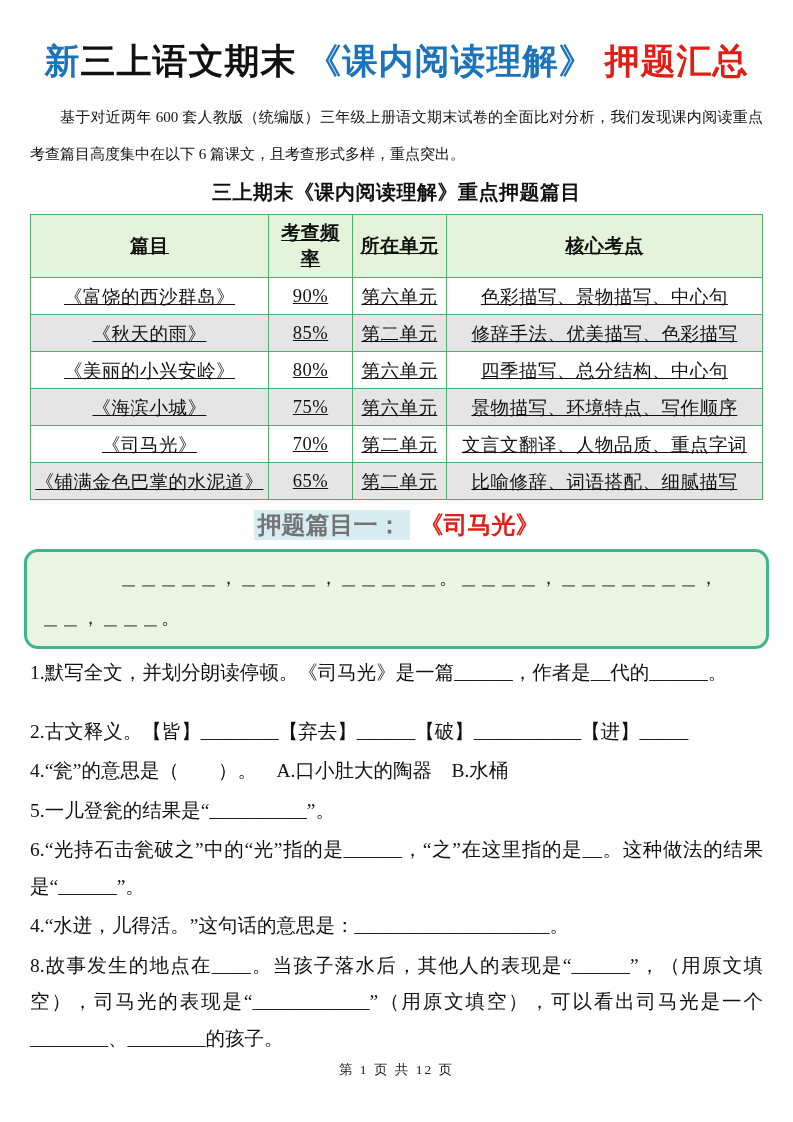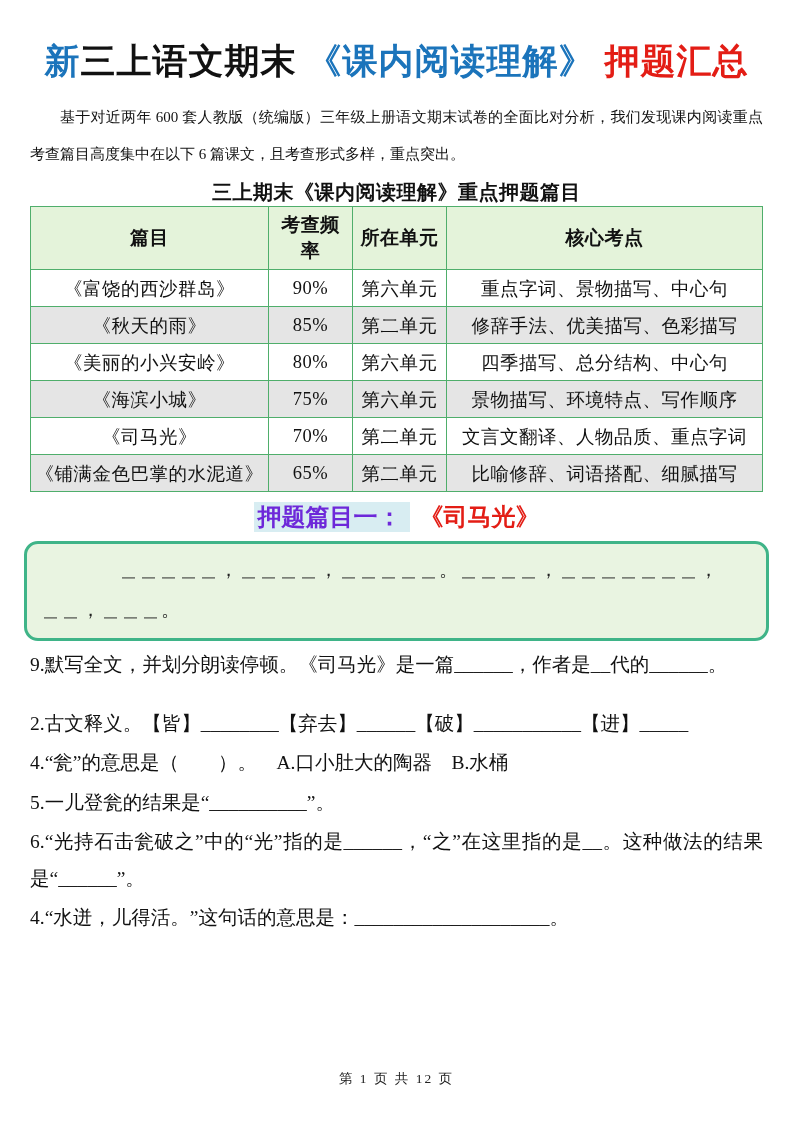--- a/index.html
+++ b/index.html
@@ -37,23 +37,25 @@
   }
   
   .table-title {
     margin-top: 6px;
     text-align: center;
     font-size: 20px;
     font-weight: bold;
     letter-spacing: 0.5px;
   }
   table.exam-table {
+    margin-top: 8px;
     width: 100%;
     border-collapse: collapse;
     font-size: 18.5px;
+    text-decoration: underline;
   }
   table.exam-table th, table.exam-table td {
     border: 1.6px solid #4fae6b;
     text-align: center;
     vertical-align: middle;
     padding: 5px 3px;
     height: 37px;
     letter-spacing: 0.5px;
   }
   table.exam-table th {
@@ -66,21 +68,21 @@
   table.exam-table tr.plain td { background: #ffffff; }
   
   .section-heading {
     margin-top: 9px;
     text-align: center;
     font-size: 24px;
     font-weight: bold;
     white-space: nowrap;
   }
   .section-label {
-    color: #6d28d9;
+    color: #737373;
     background: #d8edf2;
     padding: 2px 8px 2px 4px;
   }
   .section-title { color: #e31d15; padding-left: 10px; }
   
   .dictation-box {
     margin-top: 8px;
     margin-left: -6px;
     margin-right: -6px;
     border: 3px solid #3fb488;
@@ -98,21 +100,21 @@
     margin-top: 6px;
     font-size: 19.5px;
     line-height: 36.5px;
     text-align: justify;
   }
   .question { margin-top: 3px; }
   .question.q2 { margin-top: 22px; }
   
   .footer {
     position: absolute;
-    bottom: 34px; left: 0; right: 0;
+    bottom: 43px; left: 0; right: 0;
     text-align: center;
     font-size: 13.5px;
     color: #222222;
     letter-spacing: 2px;
   }
 </style>
 </head>
 <body>
 
 <div class="page">
@@ -138,21 +140,21 @@
         <th>考查频率</th>
         <th>所在单元</th>
         <th>核心考点</th>
       </tr>
     </thead>
     <tbody>
         <tr class="plain">
           <td>《富饶的西沙群岛》</td>
           <td>90%</td>
           <td>第六单元</td>
-          <td>重点字词、景物描写、中心句</td>
+          <td>色彩描写、景物描写、中心句</td>
         </tr>
         <tr class="alt">
           <td>《秋天的雨》</td>
           <td>85%</td>
           <td>第二单元</td>
           <td>修辞手法、优美描写、色彩描写</td>
         </tr>
         <tr class="plain">
           <td>《美丽的小兴安岭》</td>
           <td>80%</td>
@@ -183,23 +185,24 @@
   <div class="section-heading">
     <span class="section-label">押题篇目一：</span><span class="section-title">《司马光》</span>
   </div>
 
   <div class="dictation-box">
     <div class="dictation-line1">＿＿＿＿＿，＿＿＿＿，＿＿＿＿＿。＿＿＿＿，＿＿＿＿＿＿＿，</div>
     <div class="dictation-line2">＿＿，＿＿＿。</div>
   </div>
 
   <div class="questions">
-      <div class="question">9.默写全文，并划分朗读停顿。《司马光》是一篇______，作者是__代的______。</div>
+      <div class="question">1.默写全文，并划分朗读停顿。《司马光》是一篇______，作者是__代的______。</div>
       <div class="question q2">2.古文释义。【皆】________【弃去】______【破】___________【进】_____</div>
       <div class="question">4.“瓮”的意思是（　　）。　A.口小肚大的陶器　B.水桶</div>
       <div class="question">5.一儿登瓮的结果是“__________”。</div>
       <div class="question">6.“光持石击瓮破之”中的“光”指的是______，“之”在这里指的是__。这种做法的结果是“______”。</div>
       <div class="question">4.“水迸，儿得活。”这句话的意思是：____________________。</div>
+      <div class="question">8.故事发生的地点在____。当孩子落水后，其他人的表现是“______”，（用原文填空），司马光的表现是“____________”（用原文填空），可以看出司马光是一个________、________的孩子。</div>
     </div>
 
   <div class="footer">第 1 页 共 12 页</div>
 
 </div>
 
 </body></html>

